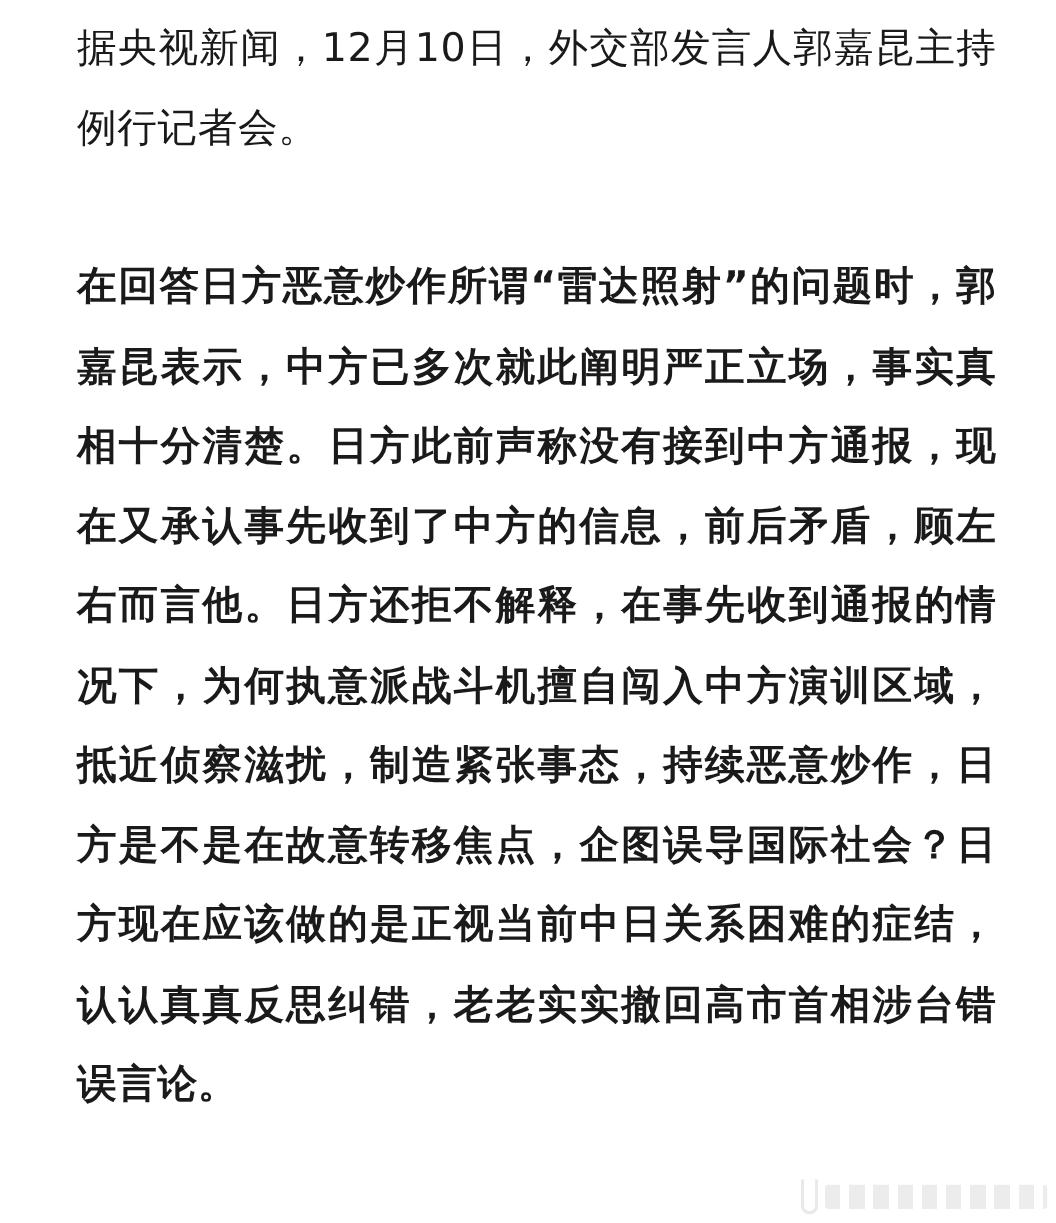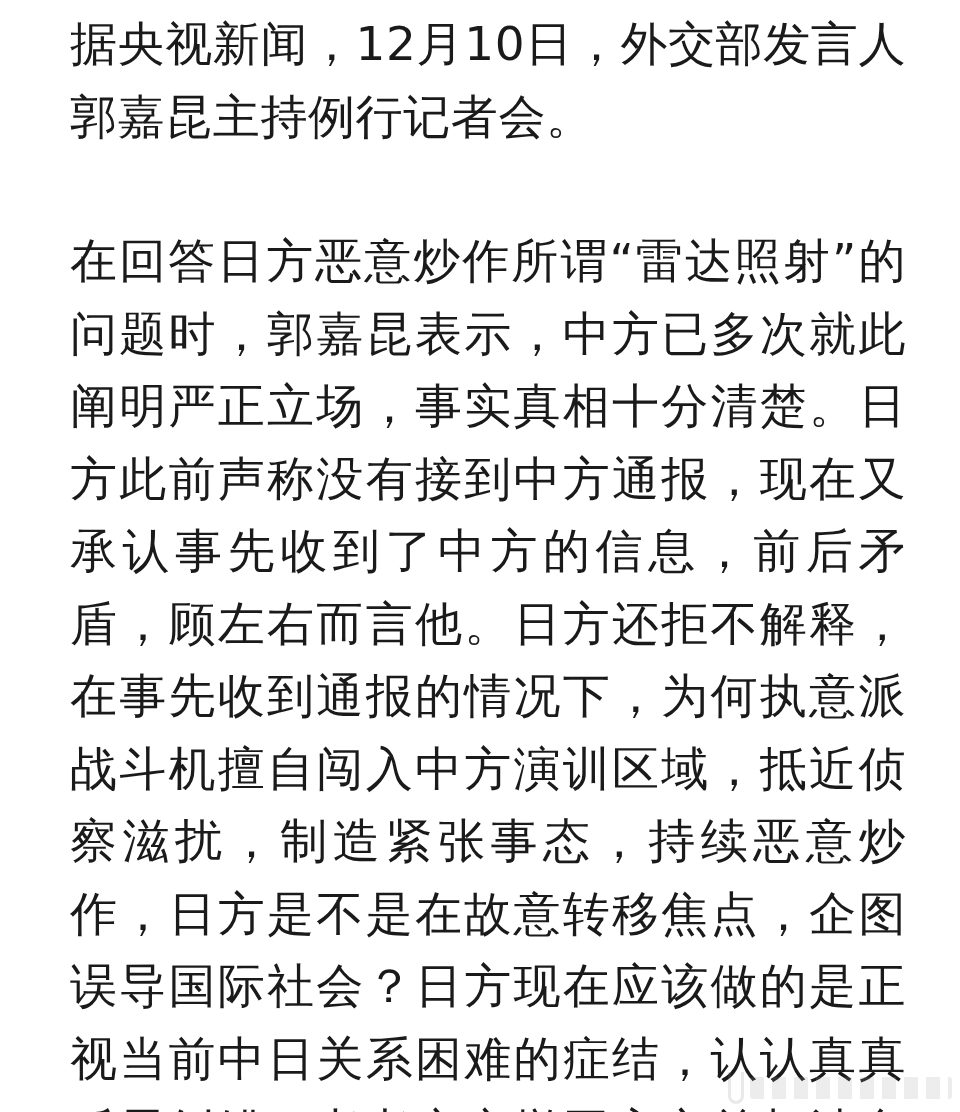--- a/index.html
+++ b/index.html
@@ -16,29 +16,30 @@
       color: #1a1a1a;
     }
     .article {
       position: absolute;
       left: 70px;
       top: 8px;
       width: 836px;
     }
     .paragraph {
       margin: 0;
-      font-size: 47px;
+      font-size: 36px;
       line-height: 72.5px;
       letter-spacing: 0.6px;
       word-break: break-all;
       text-align: justify;
       text-align-last: left;
     }
     .paragraph + .paragraph {
       margin-top: 72px;
+      font-weight: bold;
     }
     .watermark {
       position: absolute;
       right: 8px;
       bottom: 4px;
       width: 224px;
       height: 40px;
       display: flex;
       align-items: center;
       gap: 6px;

